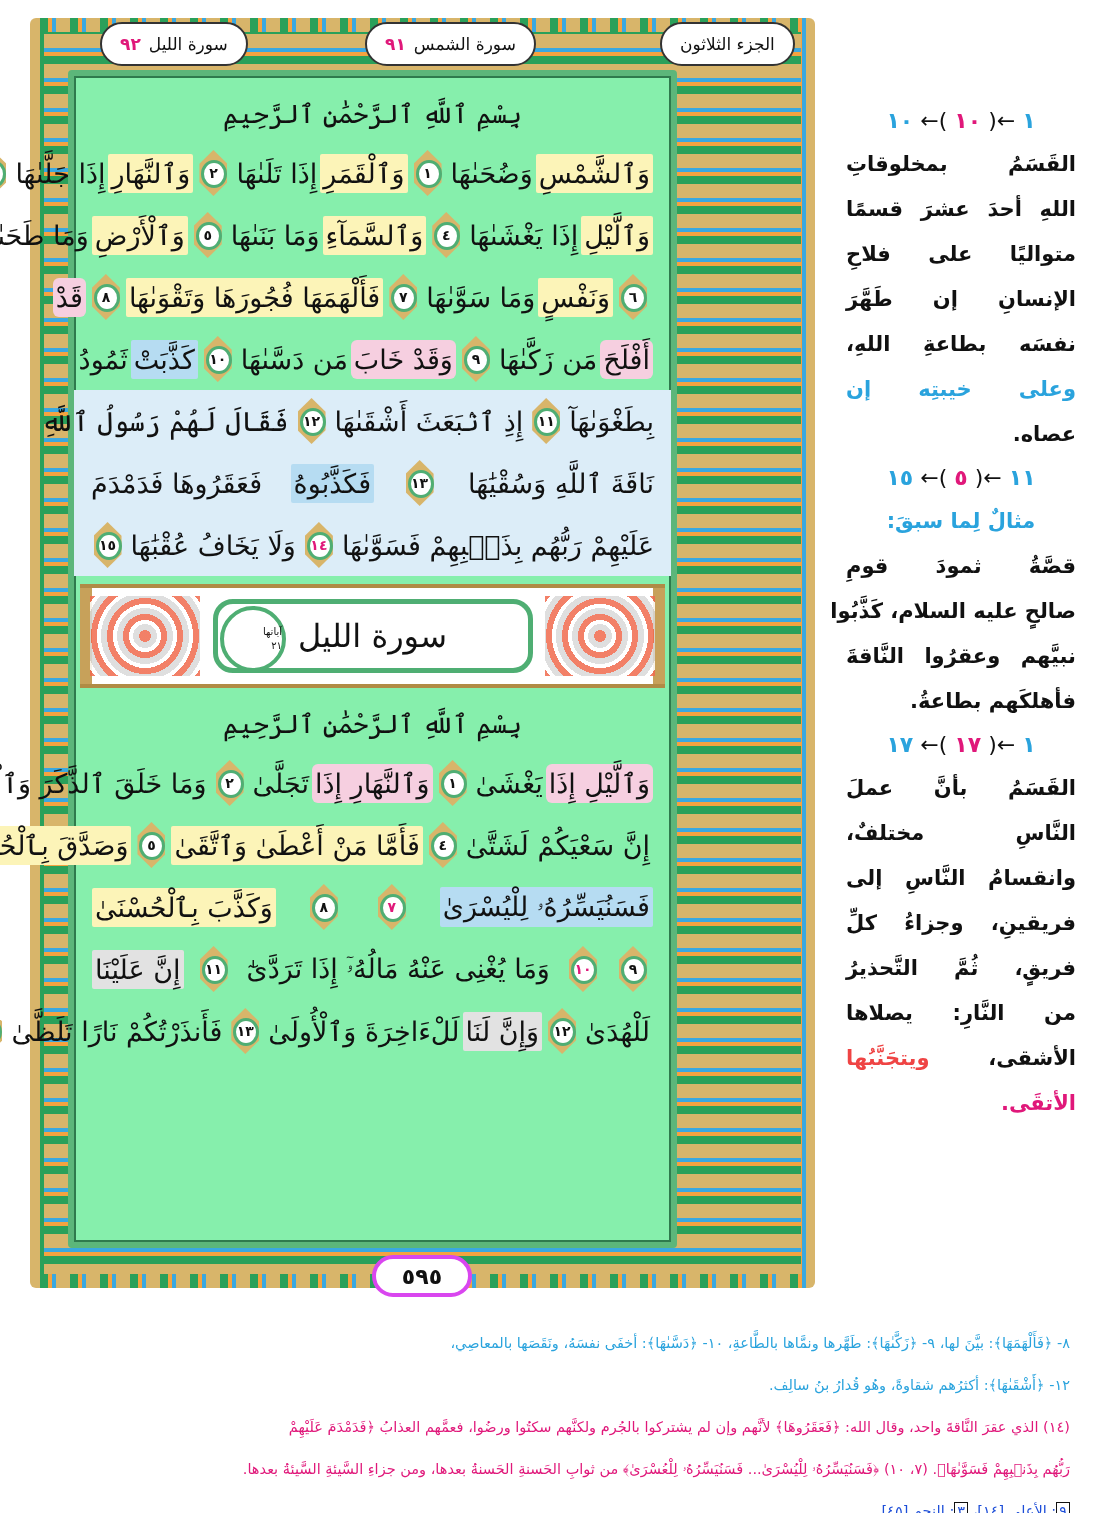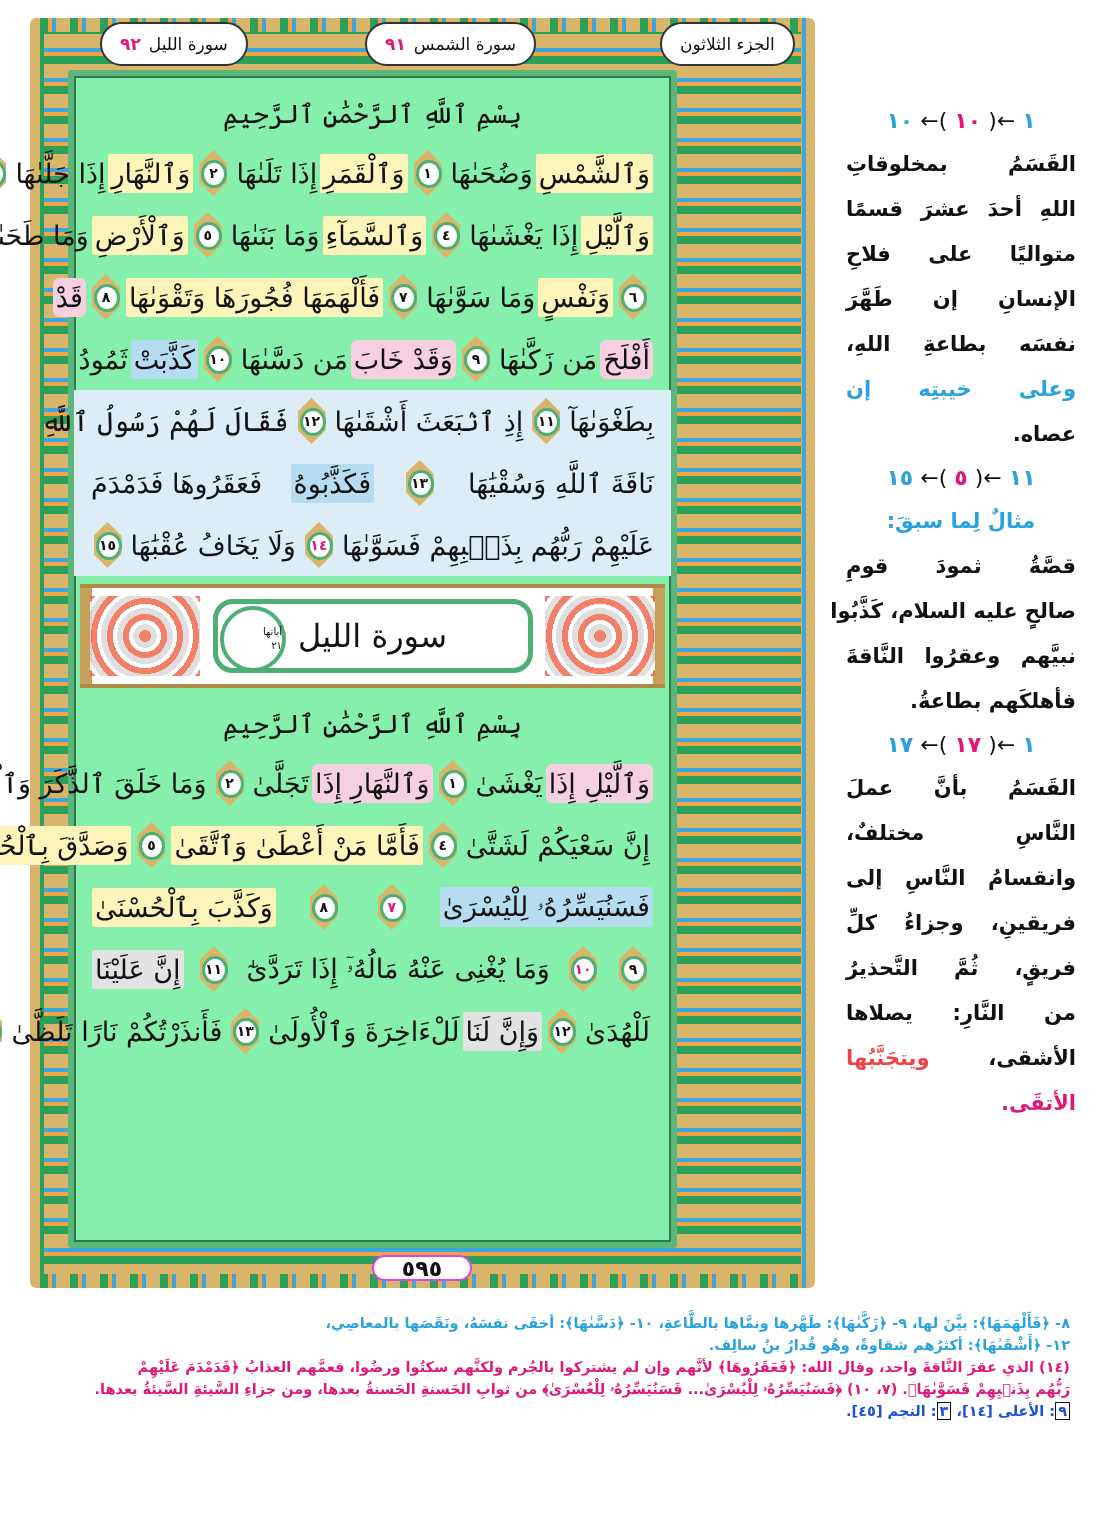--- a/index.html
+++ b/index.html
@@ -29,22 +29,22 @@
     background: #fff; border: 2px solid #333; border-radius: 22px;
     display: flex; align-items: center; gap: 8px; z-index: 3;
     font-family: "DejaVu Serif", serif; font-size: 17px; color: #111;
   }
   .tag-pill .num { color: #e0187a; font-weight: bold; font-family: "DejaVu Sans", sans-serif; }
   .tag-juz { left: 660px; }
   .tag-shams { left: 365px; }
   .tag-layl { left: 100px; }
 
   .page-num {
-    position: absolute; left: 372px; top: 1255px; width: 100px; height: 26px;
-    background: #fff; border: 2px solid #d946ef; border-radius: 21px; z-index: 3;
+    position: absolute; left: 372px; top: 1255px; width: 100px; height: 42px;
+    background: #fff; border: 4px solid #d946ef; border-radius: 21px; z-index: 3;
     display: flex; align-items: center; justify-content: center;
     font-size: 22px; font-weight: bold; color: #111;
   }
 
   .content { position: absolute; inset: 0; padding: 10px 14px; }
   .basmala {
     text-align: center; font-family: "DejaVu Serif", serif; font-size: 26px; color: #111;
     height: 56px; line-height: 56px;
   }
   .verse-line {
@@ -109,21 +109,21 @@
   .range .arrow { color: #111; font-weight: normal; }
   .side-line { font-size: 21px; font-weight: bold; color: #111; height: 45px; line-height: 45px; text-align: justify; text-align-last: justify; white-space: nowrap; }
   .side-line.blue { color: #2aa3dd; }
   .side-line.pink { color: #e0187a; }
   .side-line.center { text-align: center; text-align-last: center; }
   .side-line.right { text-align-last: right; }
   .pink-word { color: #ef4444; }
 
   
   .footnotes { position: absolute; left: 30px; top: 1312px; width: 1040px; direction: rtl; }
-  .fn { font-size: 14.5px; font-weight: bold; line-height: 22px; white-space: nowrap; }
+  .fn { font-size: 14.5px; font-weight: normal; line-height: 22px; white-space: nowrap; margin-top: 20px; }
   .fn.blue { color: #2aa3dd; }
   .fn.pink { color: #e0187a; }
   .fn.black { color: #1d4ed8; }
   .boxnum { display: inline-block; border: 1.5px solid #111; padding: 0 2px; line-height: 16px; }
 </style>
 </head>
 <body>
 
 <div class="ornament-frame"></div>
 

